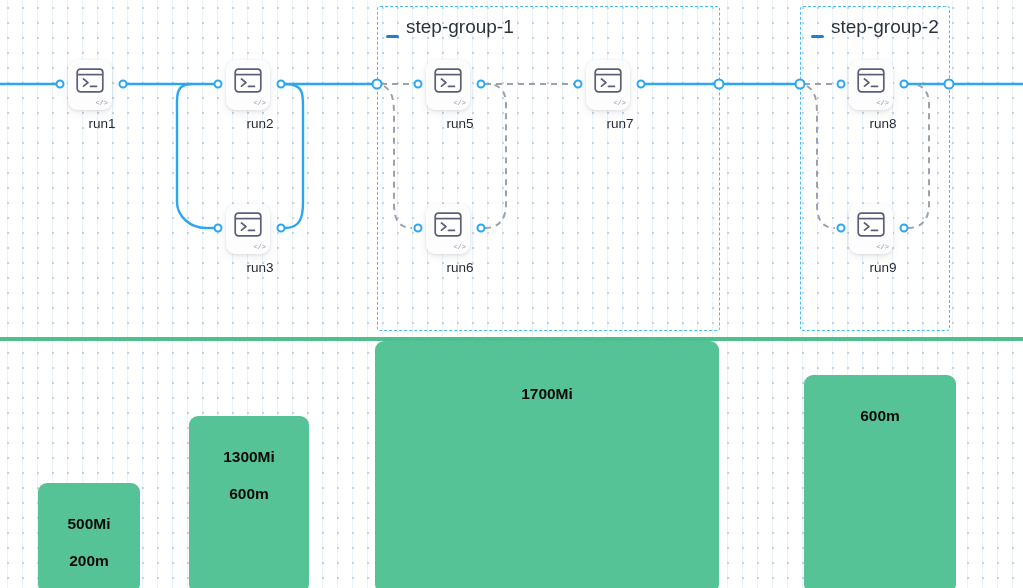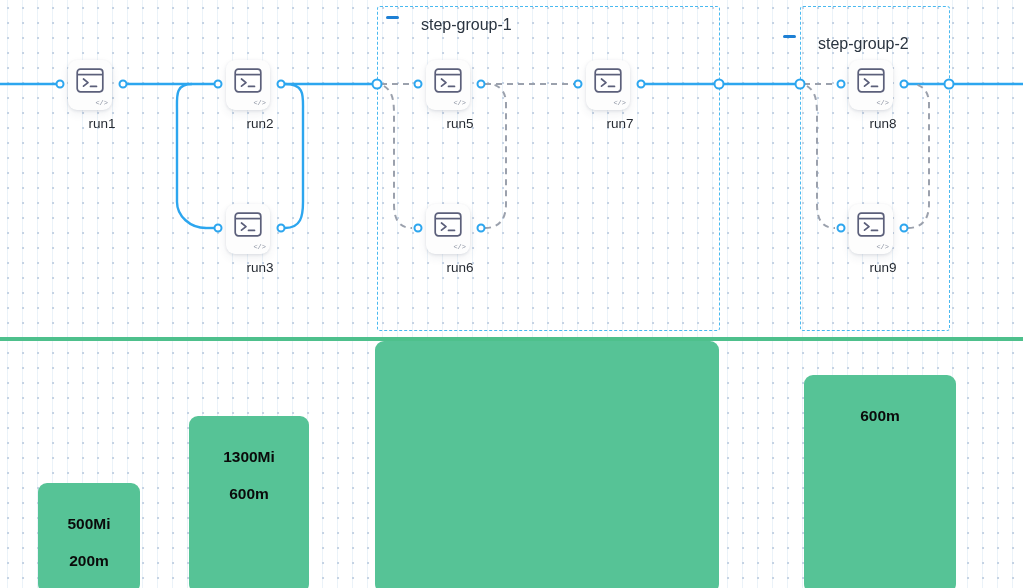--- a/index.html
+++ b/index.html
@@ -25,23 +25,23 @@
   
   .group-box {
     position: absolute;
     border: 1.4px dashed #49b9f0;
     border-radius: 3px;
     background: rgba(255,255,255,0.02);
   }
   .group-label {
     position: absolute;
     display: flex;
-    align-items: flex-start;
-    gap: 22px;
-    font-size: 16px;
+    align-items: flex-end;
+    gap: 7px;
+    font-size: 19px;
     color: #2a3440;
     white-space: nowrap;
   }
   .group-dash {
     display:inline-block;
     width: 13px; height: 2.6px;
     background: #1d7fd4;
     border-radius: 2px;
   }
 
@@ -145,21 +145,21 @@
     </g>
   </svg>
 
   <div class="group-box" style="left:377px; top:6px; width:343px; height:325px;"></div>
   <div class="group-label" style="left:386px; top:16px;">
     <span class="group-dash"></span>
     <span>step-group-1</span>
   </div>
 
   <div class="group-box" style="left:800px; top:6px; width:150px; height:325px;"></div>
-  <div class="group-label" style="left:783px; top:16px;margin-top:19px;">
+  <div class="group-label" style="left:811px; top:16px;">
     <span class="group-dash"></span>
     <span>step-group-2</span>
   </div>
 
   <div class="node" style="left:68px; top:60px;">
     <div class="node-card">
       <svg class="term-ico" width="28" height="25" viewBox="0 0 28 25">
         <rect x="1.2" y="1.2" width="25.6" height="22.6" rx="3.2" fill="#fff" stroke="#5b5f7a" stroke-width="1.7"></rect>
         <path d="M1.6,6.6 H26.4" stroke="#5b5f7a" stroke-width="1.7"></path>
         <path d="M7.5,11 L12,14.6 L7.5,18.2" stroke="#5b5f7a" stroke-width="1.7" fill="none" stroke-linecap="round" stroke-linejoin="round"></path>
@@ -290,19 +290,20 @@
     <span class="bar-text">500Mi</span>
     <span class="bar-text">200m</span>
   </div>
 
   <div class="bar" style="left:189px; top:416px; width:120px; height:177px;">
     <span class="bar-text">1300Mi</span>
     <span class="bar-text">600m</span>
   </div>
 
   <div class="bar" style="left:375px; top:341px; width:344px; height:252px; padding-top:26px;">
+    <span class="bar-text">1700Mi</span>
   </div>
 
   <div class="bar" style="left:804px; top:375px; width:152px; height:218px;">
     <span class="bar-text">600m</span>
   </div>
 
 </div>
 
 </body></html>

